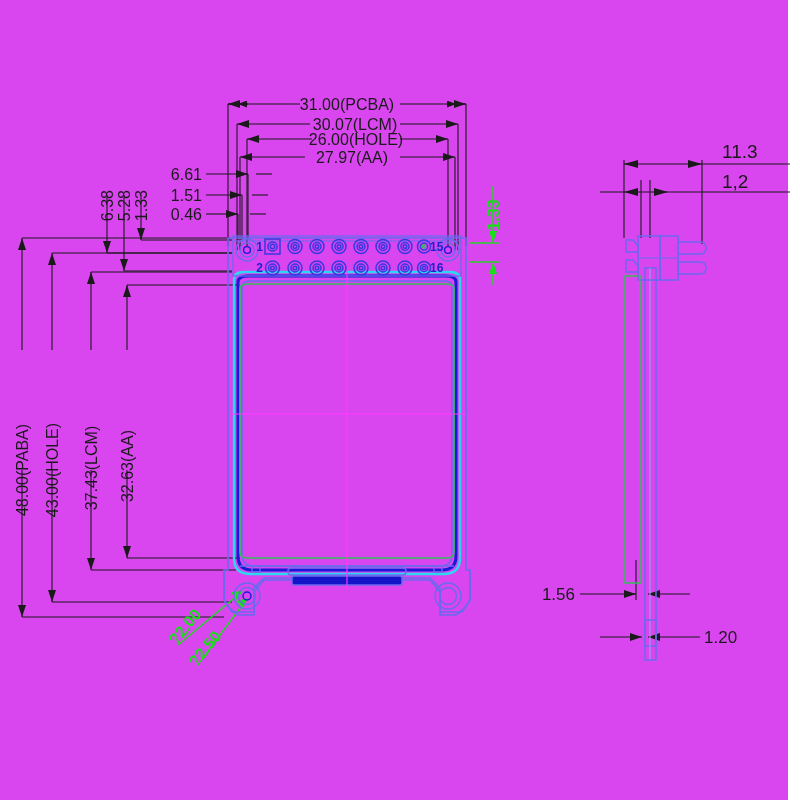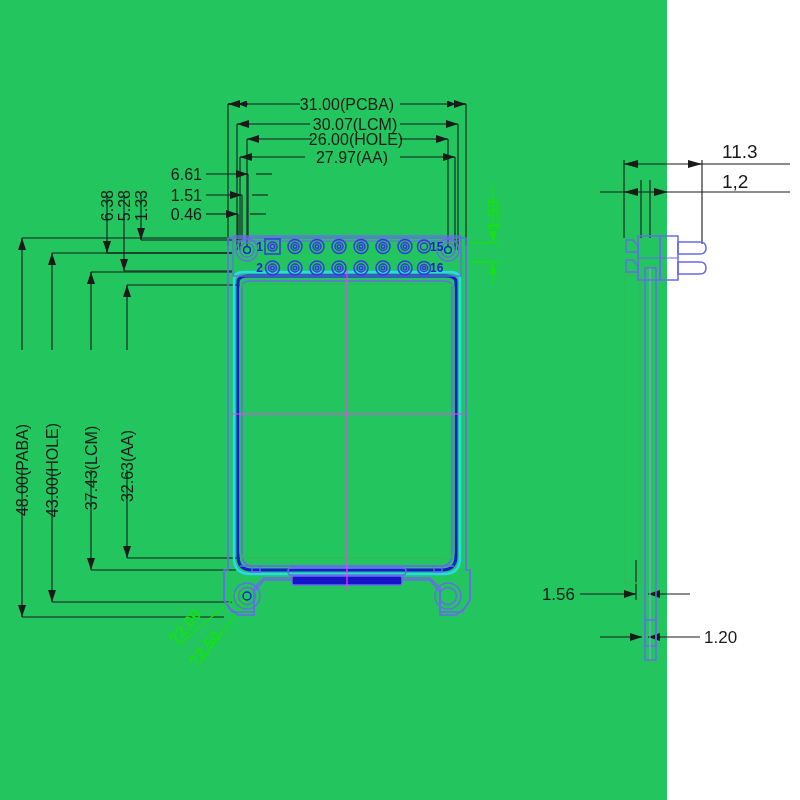--- a/index.html
+++ b/index.html
@@ -1,19 +1,19 @@
 <!DOCTYPE html>
 <html><head>
 <meta charset="utf-8">
 <title>LCD Module Mechanical Drawing</title>
 <style>
   html,body{margin:0;padding:0;background:#ffffff;}
   body{width:800px;height:800px;overflow:hidden;
        font-family:"Liberation Sans", sans-serif;}
-  #stage{position:relative;width:667px;height:800px;background:#22c55e;}
+  #stage{position:relative;width:788px;height:800px;background:#d946ef;}
   svg{display:block;}
   text{font-family:"Liberation Sans", sans-serif;}
 </style>
 </head>
 <body>
 
 <div id="stage">
 <svg width="800" height="800" viewBox="0 0 800 800">
 
   <defs>

